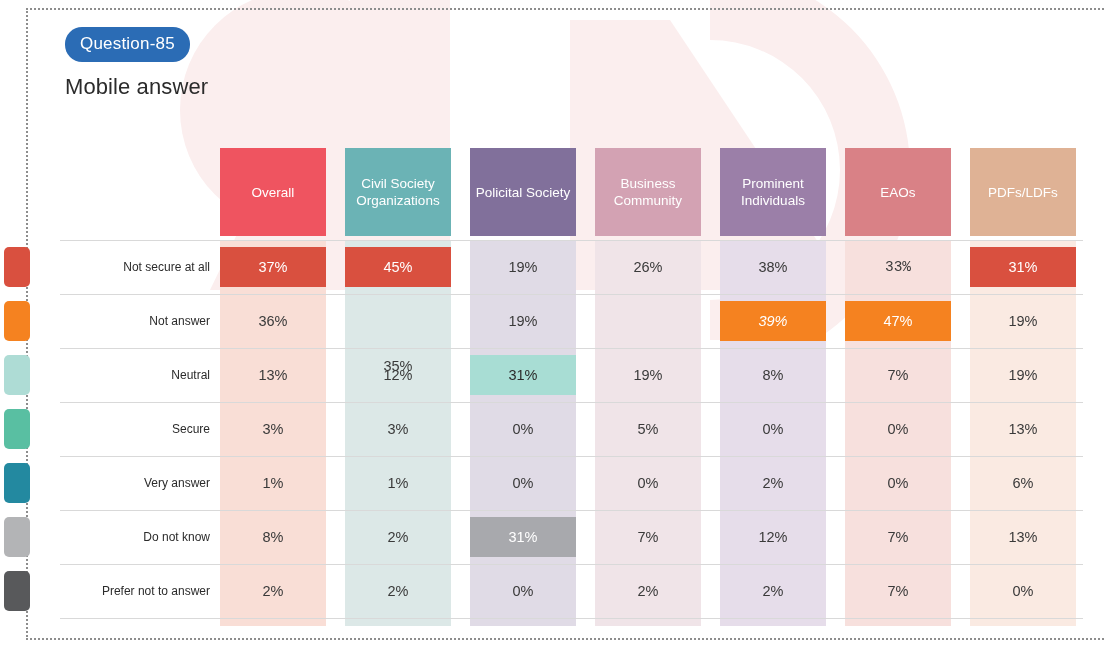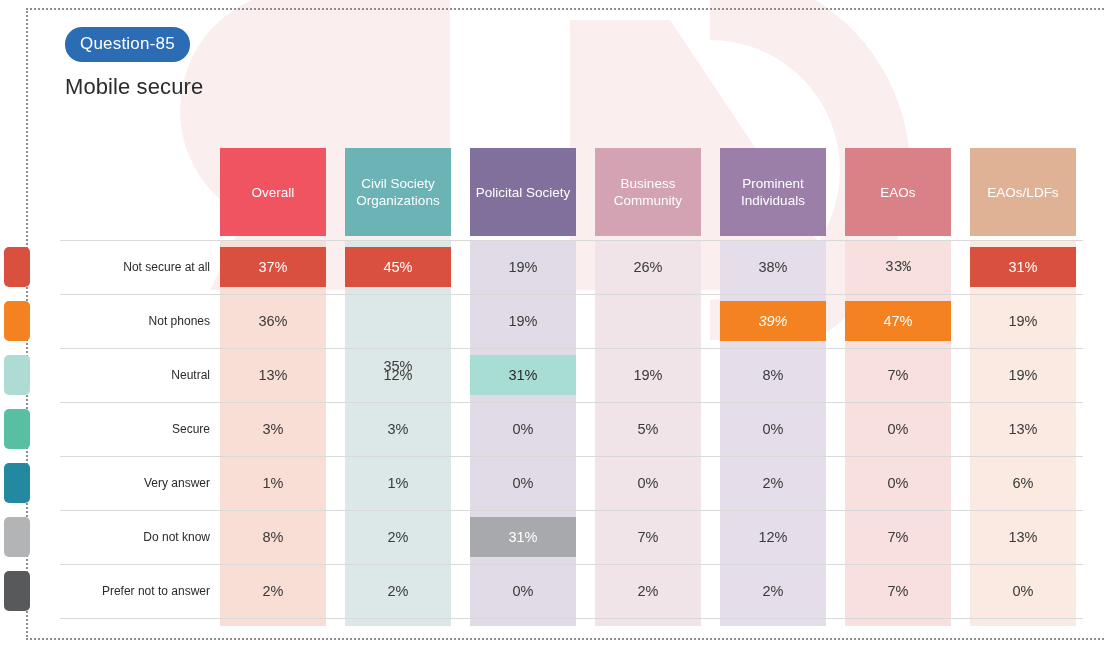--- a/index.html
+++ b/index.html
@@ -159,48 +159,48 @@
       <div class="chip" style="background: rgb(217, 80, 63); top: 247px;"></div>
       <div class="chip" style="background: rgb(245, 130, 32); top: 301px;"></div>
       <div class="chip" style="background: rgb(174, 220, 213); top: 355px;"></div>
       <div class="chip" style="background: rgb(89, 191, 162); top: 409px;"></div>
       <div class="chip" style="background: rgb(35, 137, 160); top: 463px;"></div>
       <div class="chip" style="background: rgb(179, 180, 182); top: 517px;"></div>
       <div class="chip" style="background: rgb(88, 89, 91); top: 571px;"></div>
     </div>
 
   <div class="qbadge" style="background: rgb(43, 108, 181);">Question-85</div>
-  <div class="qtitle">Mobile secure</div>
+  <div class="qtitle">Mobile answer</div>
 
   <div id="matrix">
       <div class="colband" style="left: 160px; background: rgb(249, 222, 214);"></div>
       <div class="colhead" style="left: 160px; background: rgb(239, 84, 96);">Overall</div>
       <div class="colband" style="left: 285px; background: rgb(220, 232, 231);"></div>
       <div class="colhead" style="left: 285px; background: rgb(107, 179, 181);">Civil Society Organizations</div>
       <div class="colband" style="left: 410px; background: rgb(224, 219, 230);"></div>
       <div class="colhead" style="left: 410px; background: rgb(129, 112, 155);">Policital Society</div>
       <div class="colband" style="left: 535px; background: rgb(240, 228, 232);"></div>
       <div class="colhead" style="left: 535px; background: rgb(211, 162, 179);">Business Community</div>
       <div class="colband" style="left: 660px; background: rgb(230, 221, 234);"></div>
       <div class="colhead" style="left: 660px; background: rgb(155, 127, 168);">Prominent Individuals</div>
       <div class="colband" style="left: 785px; background: rgb(247, 224, 221);"></div>
       <div class="colhead" style="left: 785px; background: rgb(217, 129, 134);">EAOs</div>
       <div class="colband" style="left: 910px; background: rgb(250, 234, 226);"></div>
-      <div class="colhead" style="left: 910px; background: rgb(223, 178, 149);">EAOs/LDFs</div>
+      <div class="colhead" style="left: 910px; background: rgb(223, 178, 149);">PDFs/LDFs</div>
       <div class="rowline" style="top: 92px;"></div>
       <div class="rowlabel" style="top: 92px;">Not secure at all</div>
       <div class="cell hl" style="left: 160px; background: rgb(217, 80, 63); top: 99px;">37%</div>
       <div class="cell hl" style="left: 285px; background: rgb(217, 80, 63); top: 99px;">45%</div>
       <div class="cell" style="left: 410px; top: 92px;">19%</div>
       <div class="cell" style="left: 535px; top: 92px;">26%</div>
       <div class="cell" style="left: 660px; top: 92px;">38%</div>
       <div class="cell" style="left: 785px; top: 92px; font-family: Liberation Mono, monospace;">33%</div>
       <div class="cell hl" style="left: 910px; background: rgb(217, 80, 63); top: 99px;">31%</div>
       <div class="rowline" style="top: 146px;"></div>
-      <div class="rowlabel" style="top: 146px;">Not phones</div>
+      <div class="rowlabel" style="top: 146px;">Not answer</div>
       <div class="cell" style="left: 160px; top: 146px;">36%</div>
       <div class="cell" style="left: 285px; top: 146px; margin-top: 45px;">35%</div>
       <div class="cell" style="left: 410px; top: 146px;">19%</div>
       <div class="cell hl" style="left: 660px; background: rgb(245, 130, 32); top: 153px; font-style: italic;">39%</div>
       <div class="cell hl" style="left: 785px; background: rgb(245, 130, 32); top: 153px;">47%</div>
       <div class="cell" style="left: 910px; top: 146px;">19%</div>
       <div class="rowline" style="top: 200px;"></div>
       <div class="rowlabel" style="top: 200px;">Neutral</div>
       <div class="cell" style="left: 160px; top: 200px;">13%</div>
       <div class="cell" style="left: 285px; top: 200px;">12%</div>

